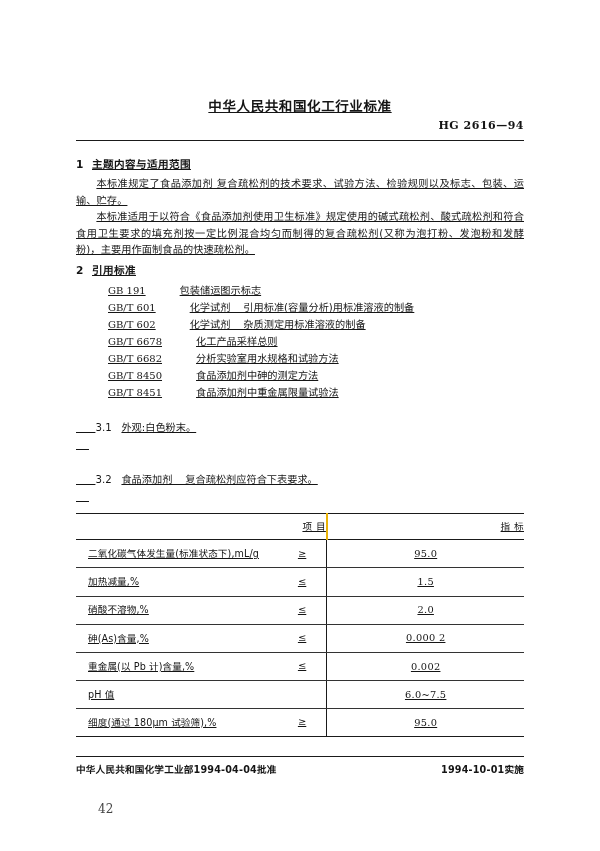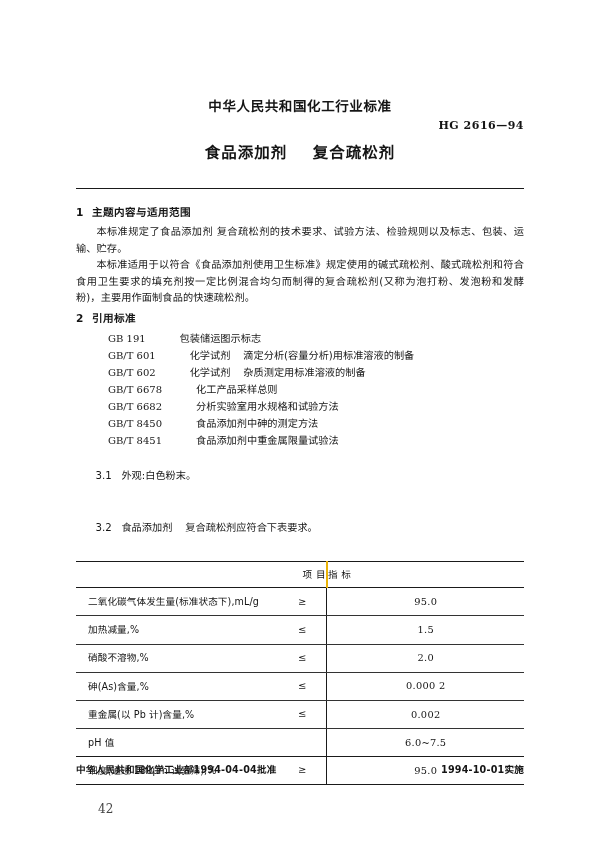--- a/index.html
+++ b/index.html
@@ -17,20 +17,21 @@
     overflow: hidden;
   }
 
   .page {
     position: absolute;
     left: 0; top: 0;
     width: 600px;
     height: 612px;
     box-sizing: border-box;
     padding: 0 76px;
+    text-decoration: underline;
   }
 
   
   .masthead {
     position: relative;
     padding-top: 98px;
   }
   .org-line {
     text-align: center;
     font-size: 13.5px;
@@ -121,21 +122,21 @@
     border-bottom: 0.8px solid #1a1a1a;
     padding: 5px 0 5px 0;
     letter-spacing: 0.4px;
   }
   table.spec th.item-h {
     text-align: right;
     width: 56%;
     border-right: 2px solid #eab308;
   }
   table.spec th.idx-h {
-    text-align: left;
+    text-align: right;
   }
   table.spec td {
     border-bottom: 0.8px solid #333;
     padding: 5.5px 0;
     vertical-align: middle;
     margin-top: 24px;
   }
   table.spec td.item {
     padding-left: 12px;
     letter-spacing: 0.1px;
@@ -192,38 +193,37 @@
   }
 </style>
 </head>
 <body>
 
 <div class="page">
 
   <div class="masthead">
     <div class="org-line">中华人民共和国化工行业标准</div>
     <div class="std-no">HG 2616—94</div>
-    <div class="doc-title">食品添加剂    复合疏松剂</div>
     <hr class="rule-top">
   </div>
 
   <div class="content">
 
     <div class="sec-head">
       <span class="num">1</span><span>主题内容与适用范围</span>
     </div>
     <p class="para">本标准规定了食品添加剂    复合疏松剂的技术要求、试验方法、检验规则以及标志、包装、运输、贮存。</p>
     <p class="para">本标准适用于以符合《食品添加剂使用卫生标准》规定使用的碱式疏松剂、酸式疏松剂和符合食用卫生要求的填充剂按一定比例混合均匀而制得的复合疏松剂(又称为泡打粉、发泡粉和发酵粉)，主要用作面制食品的快速疏松剂。</p>
 
     <div class="sec-head">
       <span class="num">2</span><span>引用标准</span>
     </div>
     <ul class="ref-list">
       <li><span class="ref-code">GB 191</span><span class="head-gap"></span><span>包装储运图示标志</span></li>
-      <li><span class="ref-code">GB/T 601</span><span class="head-gap"></span><span>化学试剂    滴定分析(容量分析)用标准溶液的制备</span></li>
+      <li><span class="ref-code">GB/T 601</span><span class="head-gap"></span><span>化学试剂    引用标准(容量分析)用标准溶液的制备</span></li>
       <li><span class="ref-code">GB/T 602</span><span class="head-gap"></span><span>化学试剂    杂质测定用标准溶液的制备</span></li>
       <li><span class="ref-code">GB/T 6678</span><span class="head-gap"></span><span>化工产品采样总则</span></li>
       <li><span class="ref-code">GB/T 6682</span><span class="head-gap"></span><span>分析实验室用水规格和试验方法</span></li>
       <li><span class="ref-code">GB/T 8450</span><span class="head-gap"></span><span>食品添加剂中砷的测定方法</span></li>
       <li><span class="ref-code">GB/T 8451</span><span class="head-gap"></span><span>食品添加剂中重金属限量试验法</span></li>
     </ul>
 
     <p class="sub-clause">
       <span class="cnum">3.1</span><span>外观:白色粉末。</span>
     </p>

